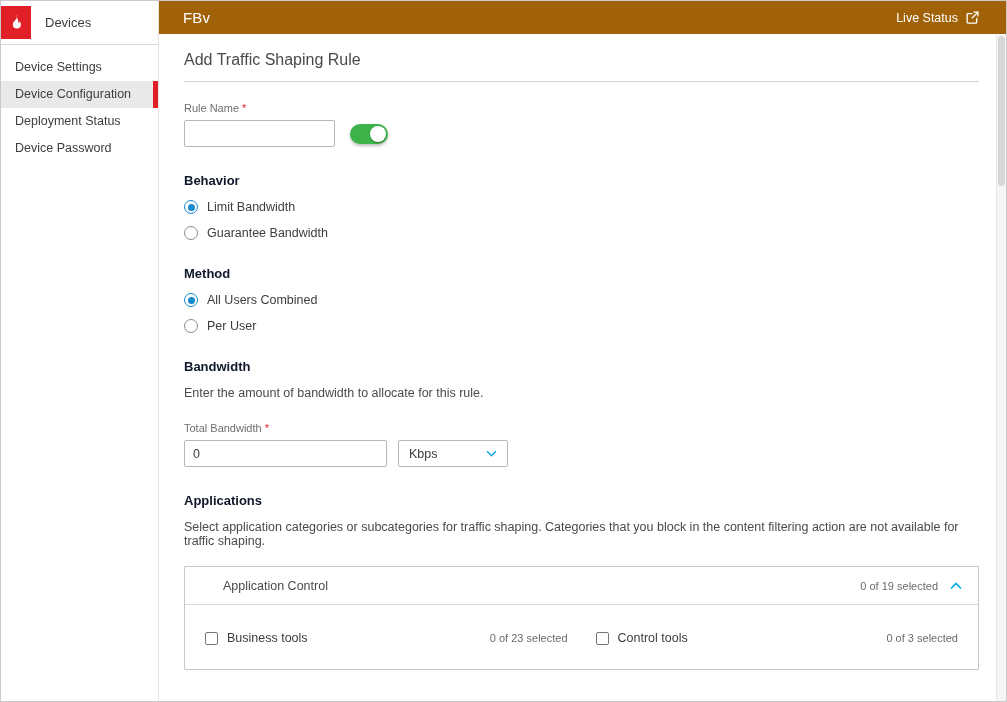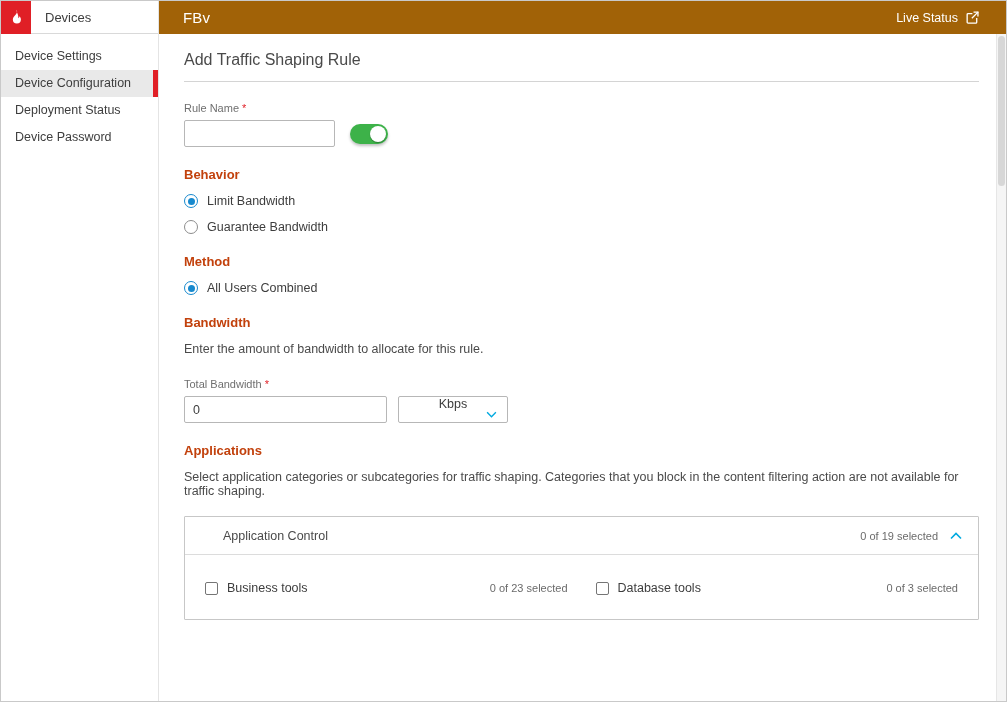--- a/index.html
+++ b/index.html
@@ -3,21 +3,21 @@
 <meta charset="utf-8">
 <style>
   * { box-sizing: border-box; margin: 0; padding: 0; }
   html,body { width:1007px; height:702px; overflow:hidden; }
   body { font-family: "Liberation Sans", "DejaVu Sans", sans-serif; background:#fff; color:#3d3d3d; }
 
   .app { position:relative; width:1007px; height:702px; border:1px solid #c9c9c9; background:#fff; overflow:hidden; display:flex; }
 
   
   .sidebar { width:158px; min-width:158px; height:100%; background:#fff; border-right:1px solid #e4e4e4; }
-  .sidebar-top { height:33px; display:flex; align-items:center; border-bottom:1px solid #d9d9d9; background:#fff; cursor:pointer; }
+  .sidebar-top { height:44px; display:flex; align-items:center; border-bottom:1px solid #d9d9d9; background:#fff; cursor:pointer; }
   .logo-box { width:30px; height:33px; background:#e01f26; display:flex; align-items:center; justify-content:center; }
   .brand-label { font-size:13px; color:#3d3d3d; margin-left:14px; }
   .nav { margin-top:9px; }
   .nav-item { position:relative; height:27px; line-height:27px; padding-left:14px; font-size:12.5px; color:#3d3d3d; cursor:pointer; white-space:nowrap; }
   .nav-item.selected { background:#e9e9e9; }
   .nav-item.selected::after { content:""; position:absolute; right:0; top:0; bottom:0; width:5px; background:#e01f26; }
 
   
   .content { flex:1; display:flex; flex-direction:column; min-width:0; }
 
@@ -36,33 +36,33 @@
   .rule-name-label { margin-top:20px; }
   .rule-name-row { margin-top:6px; display:flex; align-items:center; }
   input.text-input { height:27px; border:1px solid #b7b7b7; border-radius:2px; padding:0 8px; font-size:12.5px; color:#3d3d3d; font-family:inherit; outline:none; }
   .rule-name-input { width:151px; }
 
   .toggle { width:38px; height:20px; border-radius:10px; background:#c4c4c4; position:relative; margin-left:15px; cursor:pointer; box-shadow:0 2px 3px rgba(0,0,0,.25); }
   .toggle.selected { background:#3db249; }
   .toggle::after { content:""; position:absolute; top:2px; left:2px; width:16px; height:16px; border-radius:50%; background:#fff; box-shadow:0 1px 1px rgba(0,0,0,.3); }
   .toggle.selected::after { left:auto; right:2px; }
 
-  .section-header { margin-top:20px; font-size:13px; font-weight:700; color:#c2410c; }
+  .section-header { margin-top:26px; font-size:13px; font-weight:700; color:#0f172a; }
   .section-desc { margin-top:12px; font-size:12.5px; color:#4a4a4a; }
 
   .radio-row { margin-top:12px; display:flex; align-items:center; cursor:pointer; }
   .radio { width:14px; height:14px; min-width:14px; border:1px solid #8d8d8d; border-radius:50%; background:#fff; position:relative; }
   .radio.selected { border-color:#1789ce; }
   .radio.selected::after { content:""; position:absolute; left:2.5px; top:2.5px; right:2.5px; bottom:2.5px; border-radius:50%; background:#1789ce; }
   .radio-label { margin-left:9px; font-size:12.5px; color:#3d3d3d; }
 
   .bw-label { margin-top:22px; }
   .bw-row { margin-top:6px; display:flex; align-items:center; gap:11px; }
   .bw-input { width:203px; }
-  .select { width:110px; height:27px; border:1px solid #b7b7b7; border-radius:2px; display:flex; align-items:center; padding:0 10px; font-size:12.5px; color:#3d3d3d; cursor:pointer; background:#fff;flex-direction:column; }
+  .select { width:110px; height:27px; border:1px solid #b7b7b7; border-radius:2px; display:flex; align-items:center; padding:0 10px; font-size:12.5px; color:#3d3d3d; cursor:pointer; background:#fff; }
   .select .chev { margin-left:auto; display:flex; }
 
   .search-row { margin-top:14px; display:flex; justify-content:flex-end; }
   .search-box { position:relative; width:181px; }
   .search-input { width:100%; padding-right:30px; }
   .search-input::placeholder { color:#9b9b9b; }
   .search-icon { position:absolute; right:8px; top:6px; cursor:pointer; }
 
   .panel { margin-top:18px; border:1px solid #c7c7c7; border-radius:1px; background:#fff; }
   .panel-header { height:38px; display:flex; align-items:center; padding:0 16px 0 38px; border-bottom:1px solid #dcdcdc; cursor:pointer; }
@@ -148,20 +148,24 @@
       </div>
       <div class="radio-row">
         <span class="radio"></span>
         <span class="radio-label">Guarantee Bandwidth</span>
       </div>
 
       <div class="section-header">Method</div>
       <div class="radio-row">
         <span class="radio selected"></span>
         <span class="radio-label">All Users Combined</span>
+      </div>
+      <div class="radio-row">
+        <span class="radio"></span>
+        <span class="radio-label">Per User</span>
       </div>
 
       <div class="section-header">Bandwidth</div>
       <div class="section-desc">Enter the amount of bandwidth to allocate for this rule.</div>
       <div class="field-label bw-label">
         <span>Total Bandwidth</span><span class="req">*</span>
       </div>
       <div class="bw-row">
         <input class="text-input bw-input" type="text" value="0" style="">
         <div class="select">
@@ -189,21 +193,21 @@
           </span>
         </div>
         <div class="panel-body">
           <div class="app-row">
             <span class="checkbox"></span>
             <span class="app-label">Business tools</span>
             <span class="app-count">0 of 23 selected</span>
           </div>
           <div class="app-row">
             <span class="checkbox"></span>
-            <span class="app-label">Database tools</span>
+            <span class="app-label">Control tools</span>
             <span class="app-count">0 of 3 selected</span>
           </div>
 
         </div>
       </div>
 
     </main>
   </div>
 
   <div class="scrollbar">

